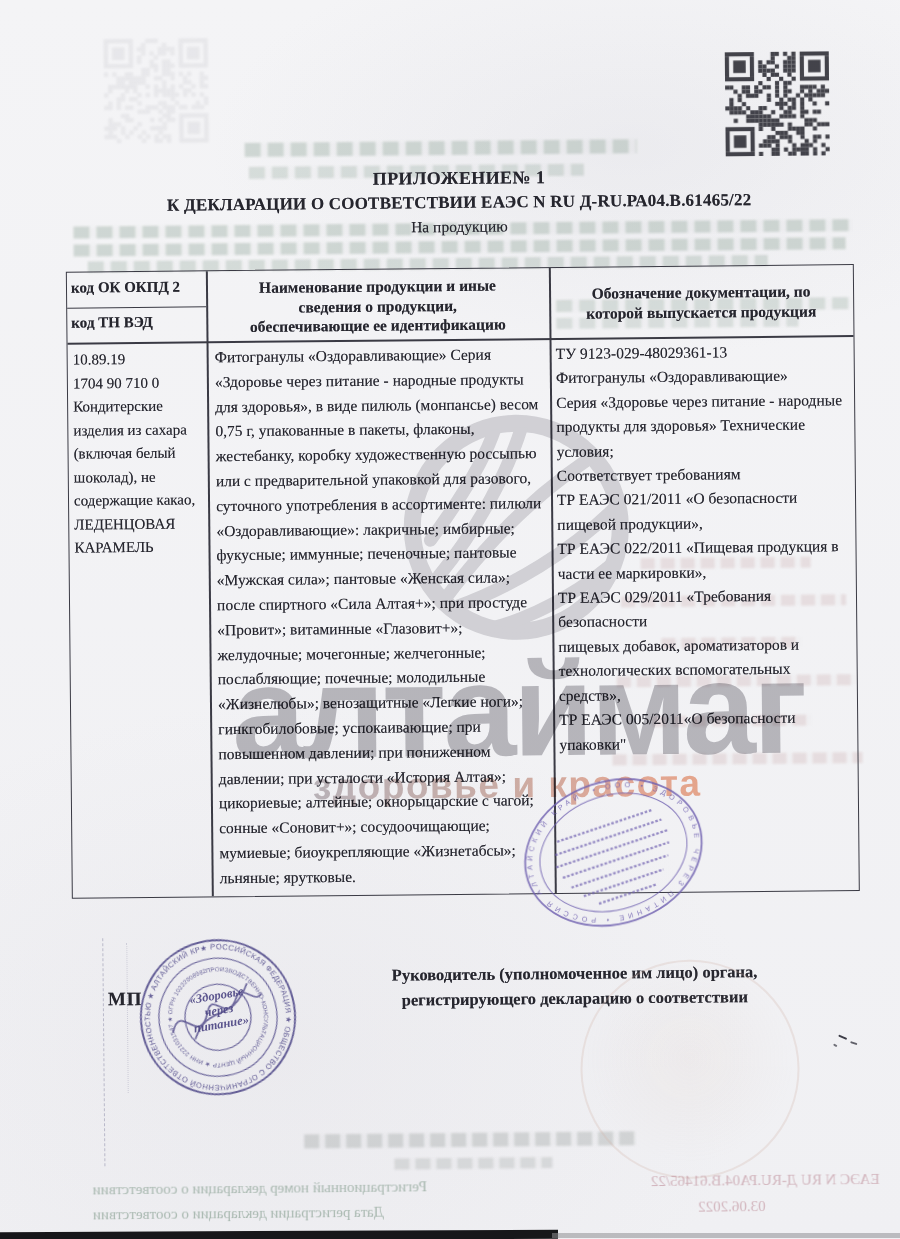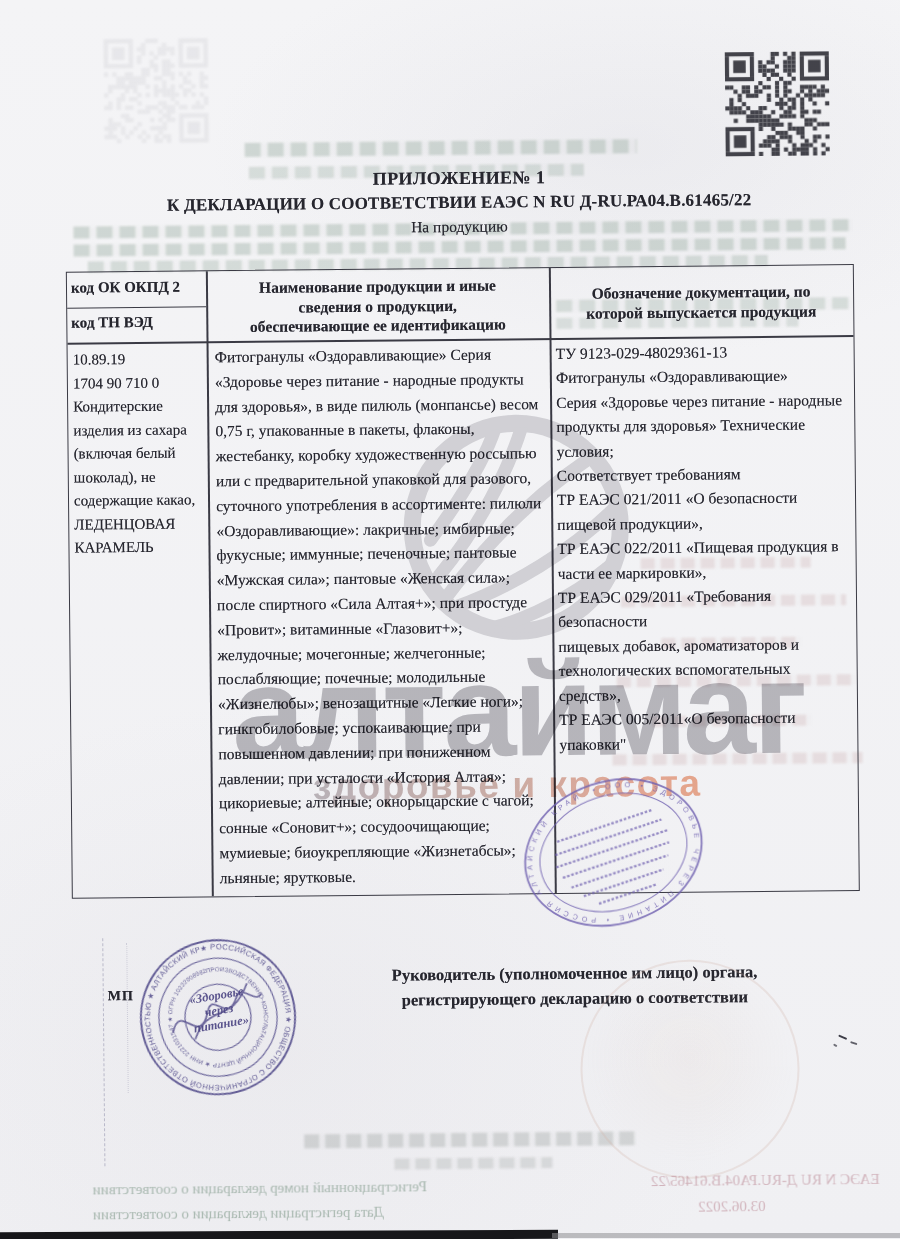--- a/index.html
+++ b/index.html
@@ -41,21 +41,21 @@
   #round-stamp{position:absolute;left:128px;top:930px;width:170px;height:170px;transform:rotate(-14deg);opacity:.85;filter:blur(.25px);}
   #round-stamp-center{position:absolute;left:166px;top:986px;width:96px;text-align:center;
     font-style:italic;font-weight:bold;font-size:12.5px;line-height:14.5px;color:#4a4382;
     white-space:pre-line;transform:rotate(-9deg);opacity:.9;}
   #faint-circle{position:absolute;left:575px;top:962px;width:215px;height:215px;border-radius:50%;
     border:2px solid rgba(208,178,168,.26);
     background:radial-gradient(circle at 50% 45%, rgba(214,186,170,.10), transparent 65%);}
   
   #footer-text{position:absolute;left:290px;top:962px;width:560px;text-align:center;
     font-weight:bold;font-size:16.5px;line-height:25px;}
-  #mp{position:absolute;left:103px;top:985px;font-weight:bold;font-size:14px;letter-spacing:1px;}
+  #mp{position:absolute;left:103px;top:985px;font-weight:bold;font-size:19px;letter-spacing:1px;}
   #fold1{position:absolute;left:98px;top:935px;height:228px;border-left:1px dashed rgba(90,90,130,.35);}
   #fold2{position:absolute;left:122px;top:940px;height:150px;border-left:1px dotted rgba(90,90,130,.22);}
   .ink-mark{position:absolute;background:#3c3c46;border-radius:1px;}
   #ink1{left:833px;top:1040px;width:9px;height:2px;transform:rotate(24deg);}
   #ink2{left:845px;top:1046px;width:7px;height:2px;transform:rotate(18deg);opacity:.8;}
   #ink3{left:828px;top:1048px;width:4px;height:2px;transform:rotate(30deg);opacity:.7;}
   
   .bleed{position:absolute;filter:blur(1.1px);pointer-events:none;}
   .bleed.green{background:repeating-linear-gradient(90deg,rgba(125,150,132,.30) 0 16px,rgba(125,150,132,.03) 16px 23px);}
   .bleed.pink{background:repeating-linear-gradient(90deg,rgba(185,142,142,.20) 0 14px,rgba(185,142,142,.02) 14px 20px);}

